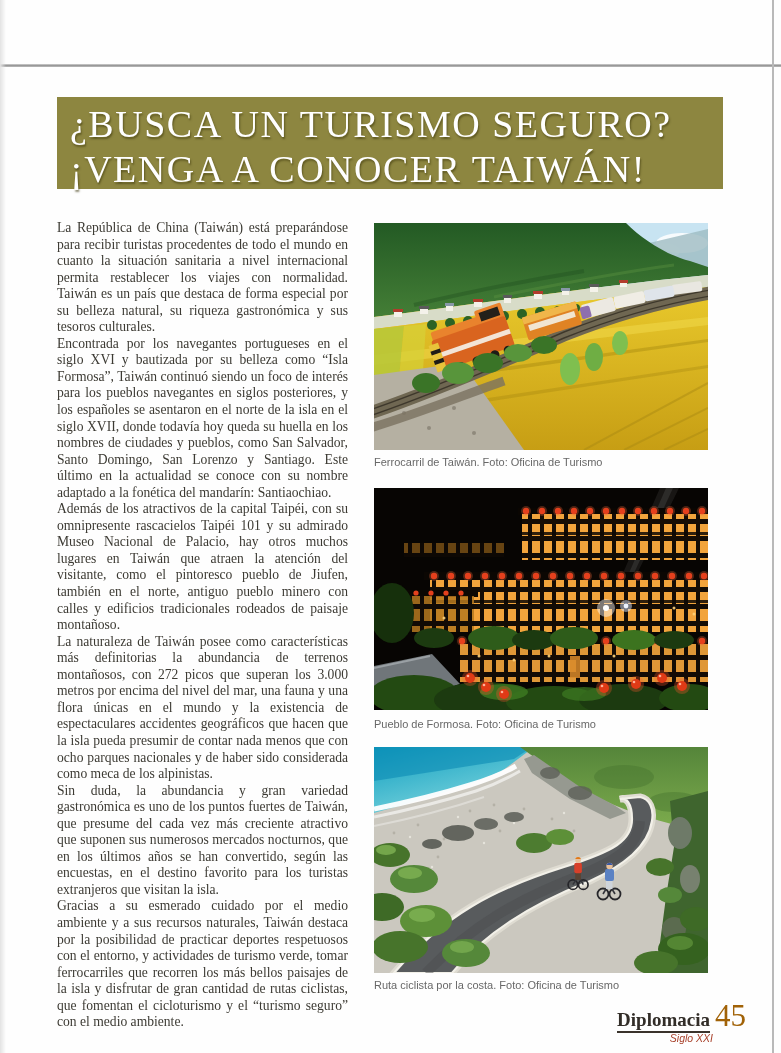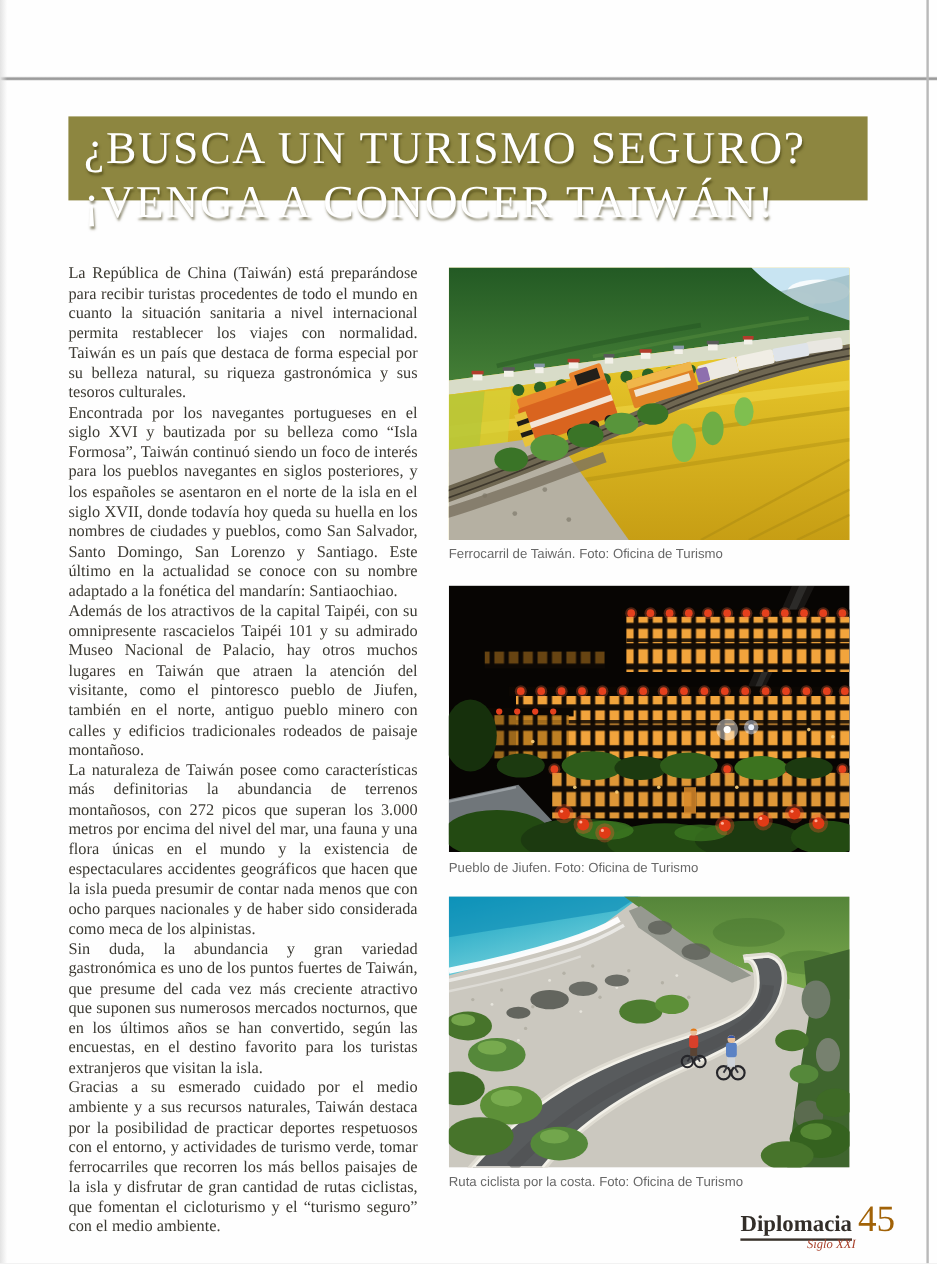--- a/index.html
+++ b/index.html
@@ -8,21 +8,21 @@
   
   .edge-right{position:absolute;left:772px;top:0;width:2px;height:1053px;background:#b9b9b9;}
   .edge-left{position:absolute;left:0;top:0;width:6px;height:1053px;background:linear-gradient(90deg,#e3e3e3,rgba(255,255,255,0));}
   
   .kicker{position:absolute;left:0;top:33px;width:740px;text-align:center;
           font-family:"Liberation Sans",sans-serif;font-weight:700;font-size:20px;
           color:#a81c1f;letter-spacing:.2px;}
   .header-rule{position:absolute;left:0;top:64px;width:781px;height:3px;
                background:linear-gradient(#d2d2d2,#8d8d8d 60%,#c9c9c9);}
   
-  .banner{position:absolute;left:57px;top:97px;width:666px;height:70px;background:#8d8640;
+  .banner{position:absolute;left:57px;top:97px;width:666px;height:92px;background:#8d8640;
           color:#fff;font-family:"Liberation Serif",serif;}
   .banner .line{font-size:38px;line-height:45px;letter-spacing:1.5px;font-weight:400;
                 padding-left:13px;white-space:nowrap;
                 text-shadow:1px 2px 2px rgba(55,50,8,.55);}
   .banner .line:first-child{padding-top:5px;}
   
   .bodycol{position:absolute;left:57px;top:220px;width:291px;color:#3c3a33;
            font-size:13.6px;line-height:16.55px;text-align:justify;}
   .bodycol p{margin:0;}
   
@@ -32,21 +32,21 @@
   .fig2{left:374px;top:488px;}
   .fig3{left:374px;top:747px;}
   .caption{position:absolute;left:374px;width:334px;text-align:left;
            font-family:"Liberation Sans",sans-serif;font-size:11px;color:#686868;letter-spacing:0;}
   .cap1{top:456px;} .cap2{top:718px;} .cap3{top:979px;}
   
   .footer{position:absolute;right:35px;top:1000px;text-align:right;line-height:1;}
   .mag-name{font-family:"Liberation Serif",serif;font-weight:700;font-size:19px;color:#322d28;
             border-bottom:2px solid #3a332c;padding-bottom:1px;}
   .page-num{font-family:"Liberation Serif",serif;font-size:31px;color:#a16207;margin-left:5px;font-weight:400;}
-  .edition{font-family:Liberation Serif, serif;font-style:italic;font-size:10.5px;color:#a8402a;
+  .edition{font-family:Liberation Sans, sans-serif;font-style:italic;font-size:10.5px;color:#a8402a;
            margin-top:2px;padding-right:33px;}
 </style>
 </head>
 <body>
 
 <div class="page">
 
   <div class="header-rule"></div>
 
   <div class="banner">
@@ -359,21 +359,21 @@
         <circle cx="70" cy="130" r="1.5"></circle>
           <circle cx="105" cy="168" r="1.5"></circle>
           <circle cx="140" cy="172" r="1.5"></circle>
         <circle cx="175" cy="168" r="1.5"></circle>
           <circle cx="240" cy="168" r="1.5"></circle>
           <circle cx="300" cy="120" r="1.5"></circle>
           <circle cx="320" cy="126" r="1.5"></circle>
       </g>
     </svg>
   </figure>
-  <div class="caption cap2">Pueblo de Jiufen. Foto: Oficina de Turismo</div>
+  <div class="caption cap2">Pueblo de Formosa. Foto: Oficina de Turismo</div>
 
   <figure class="fig3">
     <svg width="334" height="226" viewBox="0 0 334 226">
       <defs>
         <linearGradient id="gsea" x1="0" y1="0" x2="0.6" y2="1">
           <stop offset="0" stop-color="#0e9ec0"></stop>
             <stop offset="1" stop-color="#7fd6de"></stop>
         </linearGradient>
         <linearGradient id="ghill" x1="0" y1="0" x2="0" y2="1">
           <stop offset="0" stop-color="#55853a"></stop>

